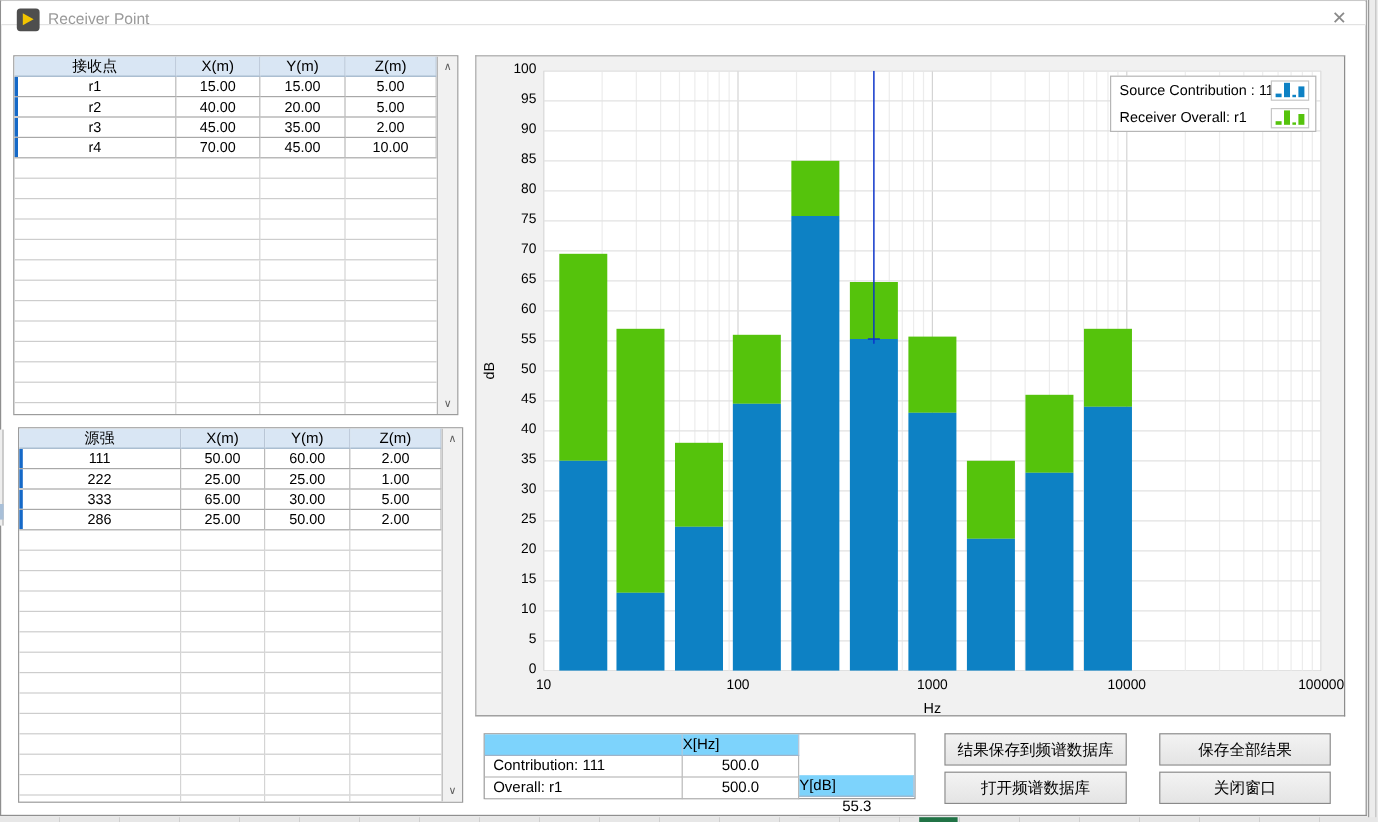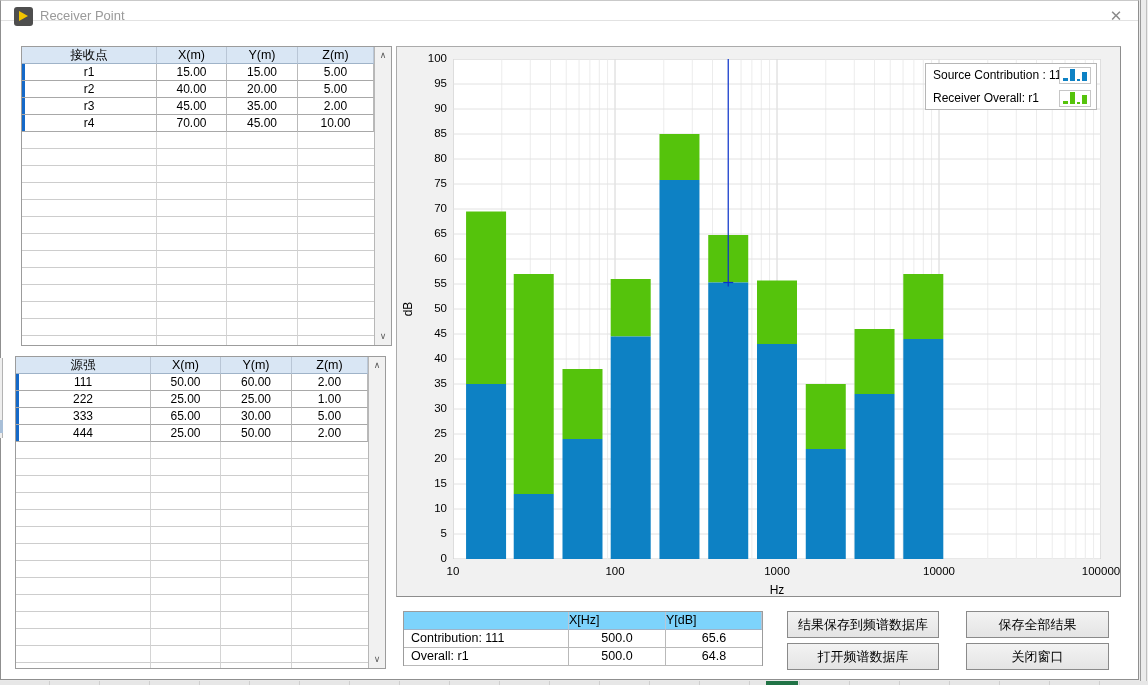--- a/index.html
+++ b/index.html
@@ -16,21 +16,21 @@
     background:#4e4e4e; border-radius:3px; }
   .title-icon .tri { position:absolute; left:5px; top:4px; width:0; height:0;
     border-left:9px solid #f2c400; border-top:5.5px solid transparent;
     border-bottom:5.5px solid transparent; }
   .title-text { position:absolute; left:39px; top:7px; font-size:13px; color:#9a9a9a; }
   .close-btn { position:absolute; right:8px; top:4px; width:28px; height:22px;
     color:#8a8a8a; font-size:15px; text-align:center; line-height:22px; cursor:default; }
 
   
   .panel { position:absolute; background:#ffffff; border:1px solid #9c9c9c; overflow:hidden; }
-  #receiver-panel { left:20px; top:45px; width:371px; height:300px; }
+  #receiver-panel { left:10px; top:45px; width:371px; height:300px; }
   #source-panel   { left:14px; top:355px; width:371px; height:313px; }
   .tbl-area { position:absolute; left:0; top:0; right:17px; bottom:0; overflow:hidden; }
   .trow { display:flex; height:17px; }
   .tcell { height:17px; line-height:16px; font-size:12px; color:#000;
     text-align:center; overflow:hidden; border-right:1px solid #d4d4d4;
     border-bottom:1px solid #cdcdcd; }
   .c0 { width:135px; } .c1 { width:70px; } .c2 { width:71px; } .c3 { width:76px; border-right:none; }
   .thead .tcell { background:#d9e6f4; font-size:12.5px;
     border-right:1px solid #b9c6d6; border-bottom:1px solid #9fb3c8; }
   .tdata .tcell { border-bottom:1px solid #a8a8a8; border-right:1px solid #b9b9b9; }
@@ -64,21 +64,21 @@
     justify-content:center; gap:2px; padding:2px 3px; }
   .legend-swatch i { display:block; }
 
   
   #readout { position:absolute; left:402px; top:610px; width:360px; height:55px;
     background:#fff; border:1px solid #9c9c9c; }
   .rrow { display:flex; height:18px; }
   .rcell { height:18px; line-height:17px; font-size:12.5px; text-align:center;
     border-right:1px solid #b9b9b9; border-bottom:1px solid #b9b9b9; overflow:hidden; }
   .r0 { width:165px; text-align:left; padding-left:7px; }
-  .r1 { width:97px; } .r2 { width:96px; border-right:none; }
+  .r1 { width:97px; } .r2 { width:96px; border-right:none;margin-top:34px; }
   .rhead .rcell { background:#7dd3fc; border-right:1px solid #b9c6d6;
     border-bottom:1px solid #9fb3c8; text-align:left; padding-left:0; }
 
   
   .btn { position:absolute; height:27px; background:linear-gradient(#f3f3f3,#e4e4e4);
     border:1px solid #8a8a8a; font-size:13px; color:#000; text-align:center;
     line-height:21px; font-family:"Liberation Sans", sans-serif; }
   #btn-save-db  { left:786px; top:610px; width:152px; }
   #btn-save-all { left:965px; top:610px; width:143px; }
   #btn-open-db  { left:786px; top:642px; width:152px; }
@@ -245,21 +245,21 @@
           <div class="tcell c2">25.00</div>
           <div class="tcell c3">1.00</div>
         </div>
         <div class="trow tdata">
           <div class="tcell c0">333</div>
           <div class="tcell c1">65.00</div>
           <div class="tcell c2">30.00</div>
           <div class="tcell c3">5.00</div>
         </div>
         <div class="trow tdata">
-          <div class="tcell c0">444</div>
+          <div class="tcell c0">286</div>
           <div class="tcell c1">25.00</div>
           <div class="tcell c2">50.00</div>
           <div class="tcell c3">2.00</div>
         </div>
         <div class="trow tempty">
           <div class="tcell c0"></div>
           <div class="tcell c1"></div>
           <div class="tcell c2"></div>
           <div class="tcell c3"></div>
         </div>
@@ -484,21 +484,21 @@
 
   <div id="readout">
     <div class="rrow rhead">
       <div class="rcell r0"></div>
       <div class="rcell r1">X[Hz]</div>
       <div class="rcell r2">Y[dB]</div>
     </div>
     <div class="rrow">
       <div class="rcell r0">Contribution: 111</div>
       <div class="rcell r1">500.0</div>
-      <div class="rcell r2">65.6</div>
+      <div class="rcell r2">55.3</div>
     </div>
     <div class="rrow">
       <div class="rcell r0">Overall: r1</div>
       <div class="rcell r1">500.0</div>
       <div class="rcell r2">64.8</div>
     </div>
   </div>
 
   <button class="btn" id="btn-save-db">结果保存到频谱数据库</button>
   <button class="btn" id="btn-save-all">保存全部结果</button>

